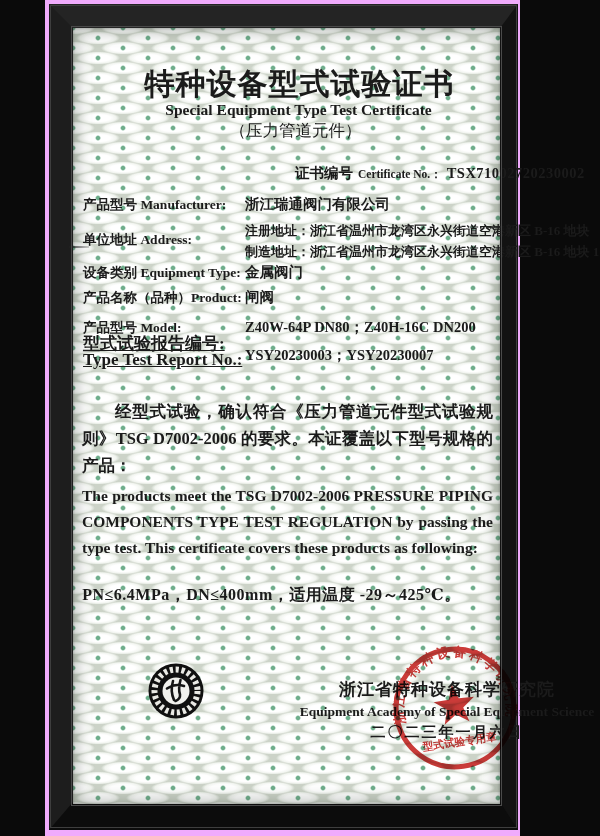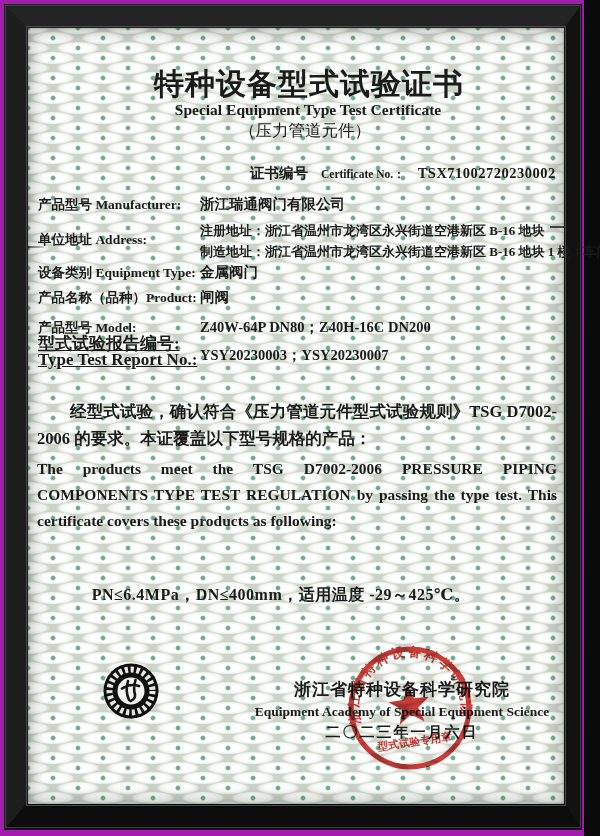--- a/index.html
+++ b/index.html
@@ -1,18 +1,18 @@
 <!DOCTYPE html>
 <html><head>
 <meta charset="utf-8">
 <style>
   * { margin:0; padding:0; box-sizing:border-box; }
   html,body { width:600px; height:836px; overflow:hidden; background:#0a0a0a;
     font-family:"Liberation Serif","DejaVu Serif",serif; }
-  .scene { position:relative; width:584px; height:836px; background:#a21caf; }
+  .scene { position:relative; width:475px; height:836px; background:#f0abfc;margin-left:45px; }
 
   
   .frame-face { position:absolute; inset:4px 2px 6px 4px;
     border-style:solid; border-width:24px 18px 28px 24px;
     border-color:#242424 #121212 #0c0c0c #1d1d1d; pointer-events:none; }
   .frame-outer-line { position:absolute; left:5px; top:5px; right:3px; bottom:8px;
     border:1px solid #3e3e3e; pointer-events:none; }
   .frame-lip { position:absolute; left:26px; top:26px; right:18px; bottom:30px;
     border:1px solid #4a4a4a; pointer-events:none; }
 
@@ -30,21 +30,21 @@
     color:#1b1b1b; }
 
   .abs { position:absolute; }
   .ctr { left:0; right:0; text-align:center; }
 
   
   .title-zh   { top:36px;  font-size:30px; font-weight:bold; letter-spacing:1px; padding-left:26px; }
   .title-en   { top:73px;  font-size:15.5px; font-weight:bold;padding-left:24px; }
   .sub-zh     { top:92px;  font-size:16.5px; font-weight:normal; padding-left:18px; }
   .sub-en     { top:114px; font-size:12px;   font-weight:bold; }
-  .certno-row { top:136px; left:222px; display:flex; align-items:baseline; gap:13px; white-space:nowrap; }
+  .certno-row { top:136px; left:222px; display:flex; align-items:baseline; gap:5px; white-space:nowrap; }
   .certno-zh  { font-size:14.5px; font-weight:bold; }
   .certno-en  { font-size:11.5px; font-weight:bold; }
   .certno-val { font-size:14.5px; font-weight:bold; letter-spacing:.5px; }
 
   
   .flabel { position:absolute; left:10px; font-size:13.5px; font-weight:bold; white-space:nowrap; }
   .fvalue { position:absolute; left:172px; font-size:14.5px; font-weight:bold; white-space:nowrap; }
   .addr-val div { font-size:13px; font-weight:bold; line-height:21px; white-space:nowrap; }
   .two-line div { font-size:17px; font-weight:bold; line-height:16px;text-decoration:underline; }
 

